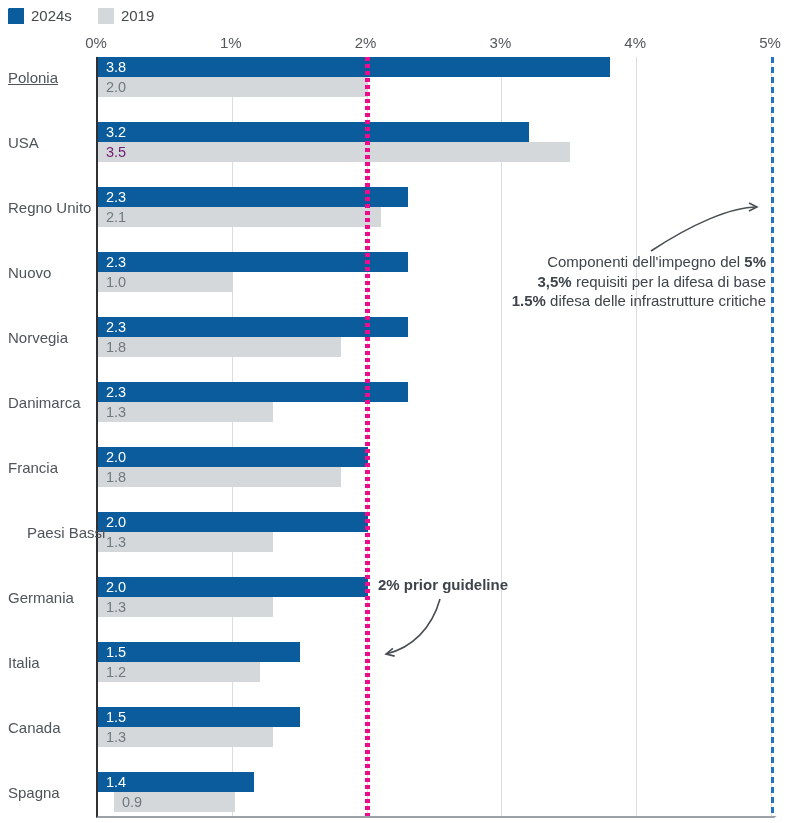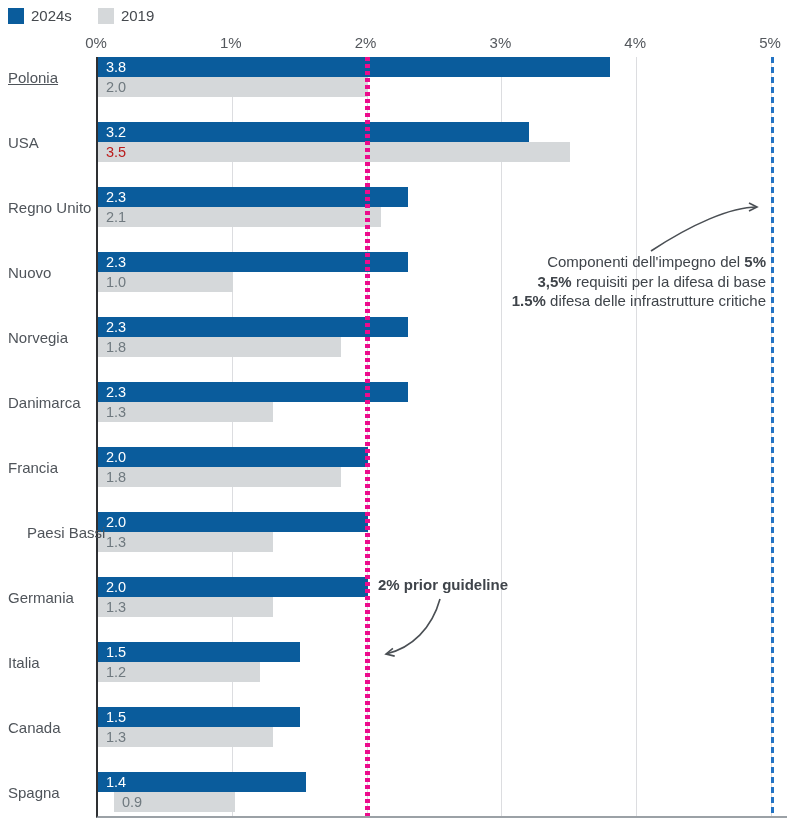--- a/index.html
+++ b/index.html
@@ -7,20 +7,21 @@
     padding: 0;
     background: #ffffff;
     font-family: "Liberation Sans", sans-serif;
   }
   #stage {
     position: relative;
     width: 787px;
     height: 823px;
     background: #ffffff;
     overflow: hidden;
+    border-radius: 29px;
   }
   
   #legend {
     position: absolute;
     left: 8px;
     top: 7px;
     display: flex;
     align-items: center;
     gap: 26px;
   }
@@ -160,21 +161,21 @@
       <div class="bar" style="top: 0px; left: 0px; width: 512.24px; background: rgb(10, 92, 156);">
         <span class="bar-value" style="color: rgb(255, 255, 255);">3.8</span>
       </div>
       <div class="bar" style="top: 20px; left: 0px; width: 269.6px; background: rgb(213, 216, 218);">
         <span class="bar-value" style="color: rgb(111, 121, 127);">2.0</span>
       </div>
       <div class="bar" style="top: 65px; left: 0px; width: 431.36px; background: rgb(10, 92, 156);">
         <span class="bar-value" style="color: rgb(255, 255, 255);">3.2</span>
       </div>
       <div class="bar" style="top: 85px; left: 0px; width: 471.8px; background: rgb(213, 216, 218);">
-        <span class="bar-value" style="color: #b91c1c;">3.5</span>
+        <span class="bar-value" style="color: #701a75;">3.5</span>
       </div>
       <div class="bar" style="top: 130px; left: 0px; width: 310.04px; background: rgb(10, 92, 156);">
         <span class="bar-value" style="color: rgb(255, 255, 255);">2.3</span>
       </div>
       <div class="bar" style="top: 150px; left: 0px; width: 283.08px; background: rgb(213, 216, 218);">
         <span class="bar-value" style="color: rgb(111, 121, 127);">2.1</span>
       </div>
       <div class="bar" style="top: 195px; left: 0px; width: 310.04px; background: rgb(10, 92, 156);">
         <span class="bar-value" style="color: rgb(255, 255, 255);">2.3</span>
       </div>
@@ -216,21 +217,21 @@
       </div>
       <div class="bar" style="top: 605px; left: 0px; width: 161.76px; background: rgb(213, 216, 218);">
         <span class="bar-value" style="color: rgb(111, 121, 127);">1.2</span>
       </div>
       <div class="bar" style="top: 650px; left: 0px; width: 202.2px; background: rgb(10, 92, 156);">
         <span class="bar-value" style="color: rgb(255, 255, 255);">1.5</span>
       </div>
       <div class="bar" style="top: 670px; left: 0px; width: 175.24px; background: rgb(213, 216, 218);">
         <span class="bar-value" style="color: rgb(111, 121, 127);">1.3</span>
       </div>
-      <div class="bar" style="top: 715px; left: 0px; width: 208px; background: rgb(10, 92, 156);">
+      <div class="bar" style="top: 715px; left: 0px; width: 156px; background: rgb(10, 92, 156);">
         <span class="bar-value" style="color: rgb(255, 255, 255);">1.4</span>
       </div>
       <div class="bar" style="top: 735px; left: 16px; width: 121.32px; background: rgb(213, 216, 218);">
         <span class="bar-value" style="color: rgb(111, 121, 127);">0.9</span>
       </div>
       <div class="refline pink" style="--c: #ec0c8c; left: 267.1px;"></div>
       <div class="refline blue" style="--c: #2273c4; left: 672.5px;"></div>
     </div>
 
   <div id="labels">

